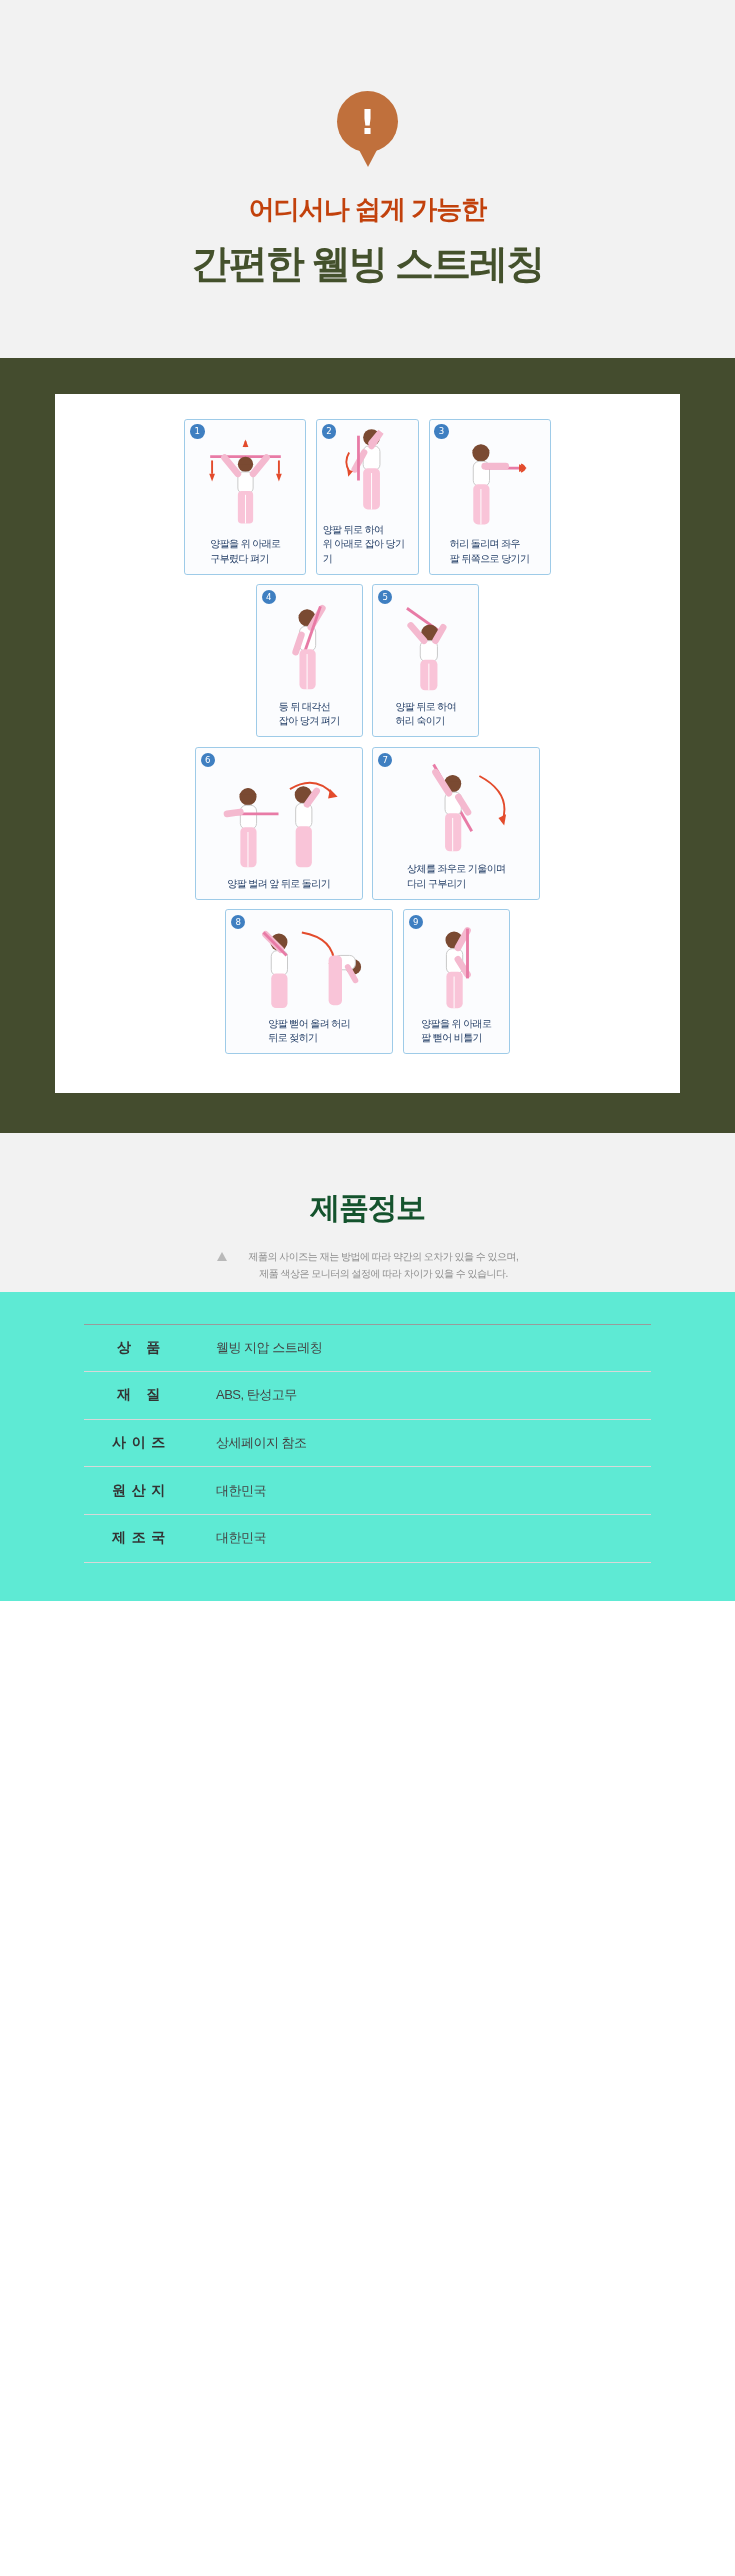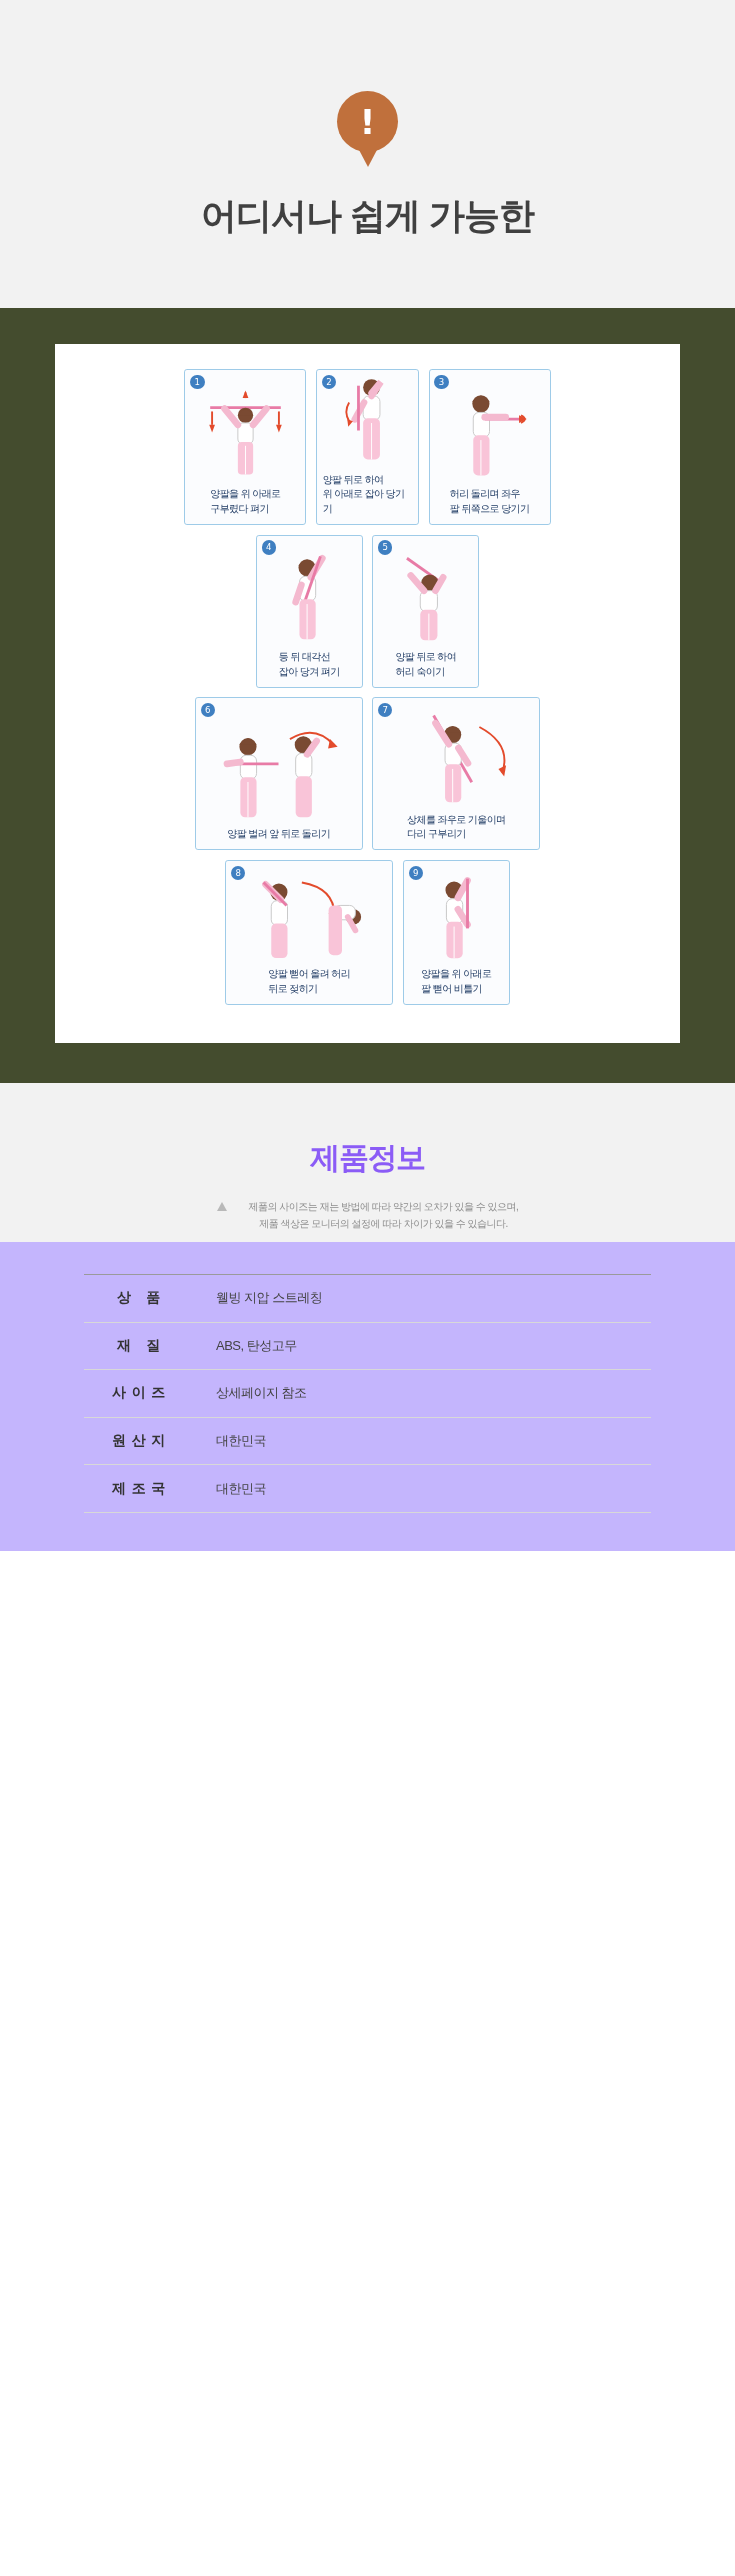--- a/index.html
+++ b/index.html
@@ -32,23 +32,23 @@
   .hero-mark:after {
     content: "";
     position: absolute;
     bottom: -15.3px; left: 50%; transform: translateX(-50%);
     border-left: 10.5px solid transparent;
     border-right: 10.5px solid transparent;
     border-top: 19px solid #c0703c;
   }
   .hero-sub {
     margin-top: 40px;
-    font-size: 36px;
+    font-size: 26px;
     letter-spacing: -1px;
-    color: #404040;
+    color: #c2410c;
     font-weight: bold;
   }
   .hero-title {
     margin-top: 9.6px;
     font-size: 39px;
     font-weight: bold;
     color: #44512c;
     letter-spacing: -1.9px;
   }
 
@@ -100,21 +100,21 @@
 
   
   .info {
     background: #f2f2f2;
     padding: 55px 0 9.6px;
     text-align: center;
   }
   .info h2 {
     font-size: 30px;
     font-weight: bold;
-    color: #8b5cf6;
+    color: #14532d;
     letter-spacing: -1.4px;
   }
   .notice {
     margin-top: 19px;
     font-size: 10px;
     line-height: 1.7;
     color: #8d8d8d;
     letter-spacing: -0.5px;
     display: flex;
     justify-content: center;
@@ -122,21 +122,21 @@
     gap: 22px;
   }
   .warn-tri {
     display: inline-block;
     width: 0; height: 0;
     border-left: 5.7px solid transparent;
     border-right: 5.7px solid transparent;
     border-bottom: 9.6px solid #b9b9b9;
     margin-top: 3.8px;
   }
-  .spec-wrap { background: #c4b5fd; padding: 32px 84px 38px; }
+  .spec-wrap { background: #5eead4; padding: 32px 84px 38px; }
   table.spec { width: 100%; border-collapse: collapse; }
   table.spec tr { border-bottom: 1px solid #d8d8d8; }
   table.spec tr:first-child { border-top: 1px solid #9a9a9a; }
   table.spec th {
     width: 115px;
     text-align: center;
     font-size: 14px;
     font-weight: bold;
     color: #333;
     padding: 14.3px 0;
@@ -152,20 +152,21 @@
 </head>
 <body>
 
 <div class="page">
 
   <section class="hero">
     <div class="hero-mark">
       <span>!</span>
     </div>
     <div class="hero-sub">어디서나 쉽게 가능한</div>
+    <div class="hero-title">간편한 웰빙 스트레칭</div>
   </section>
 
   <section class="band">
     <div class="chart-card">
 
       <div class="rowset">
         <div class="cell" style="width:122px;height:156px;">
           <div class="num">1</div>
           <div class="art">
             <svg width="105" height="105" viewBox="0 0 110 110">

